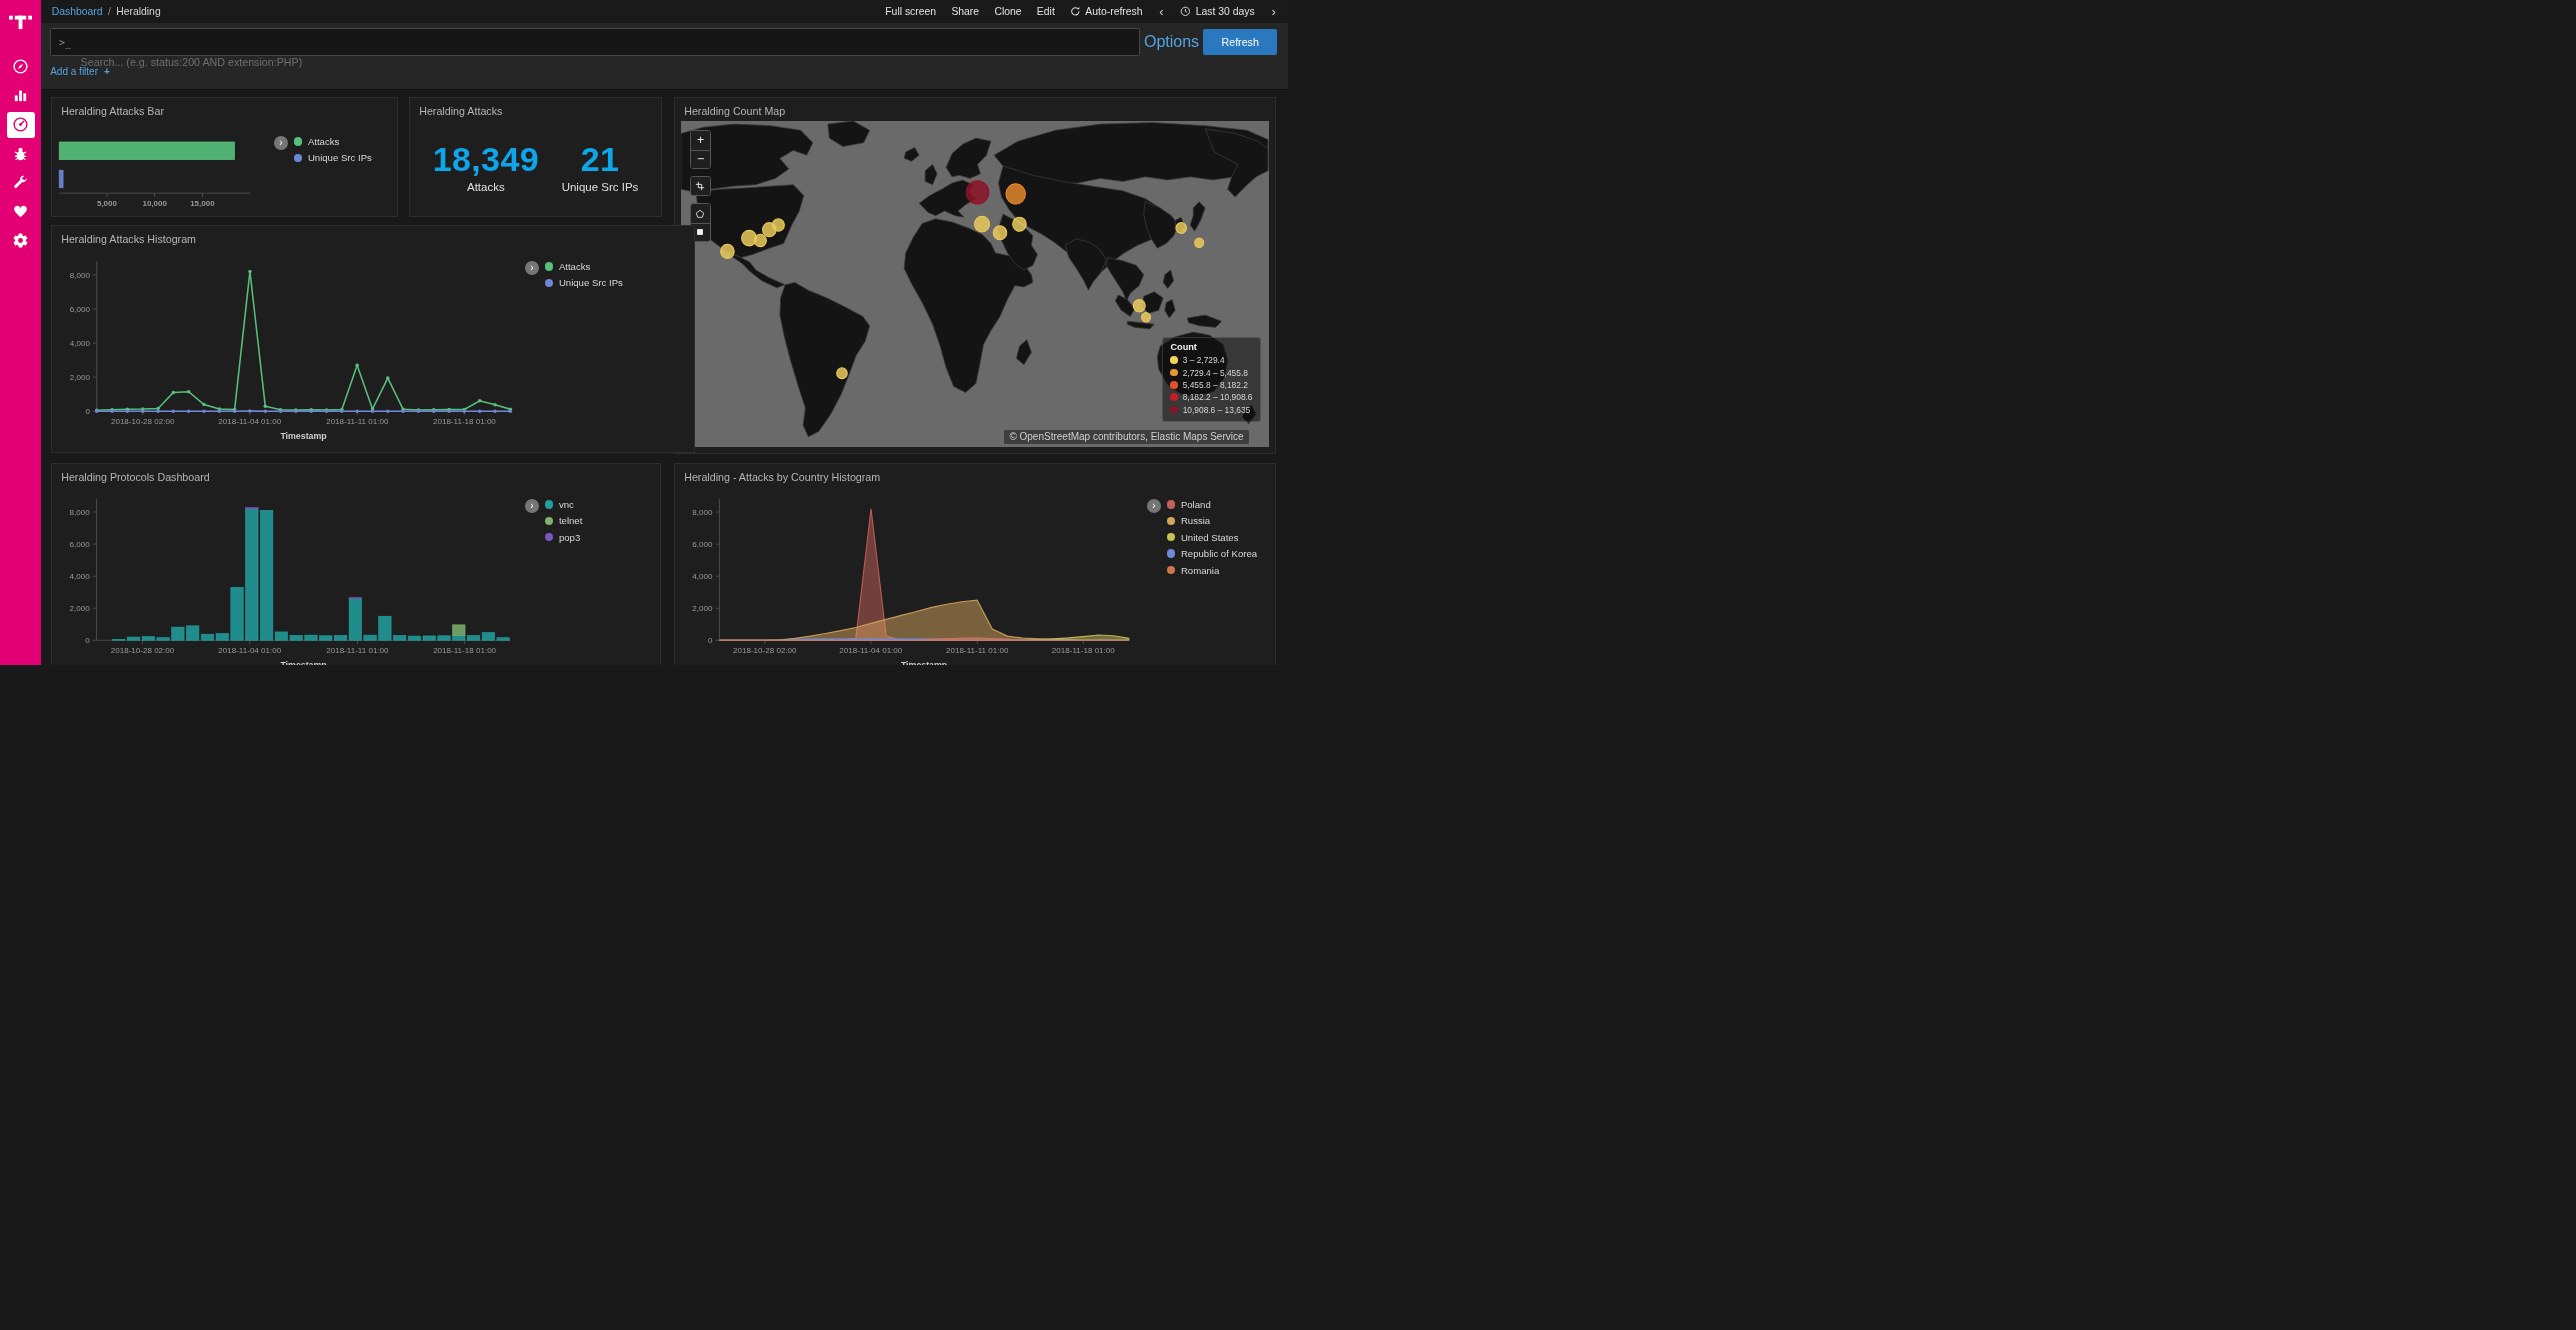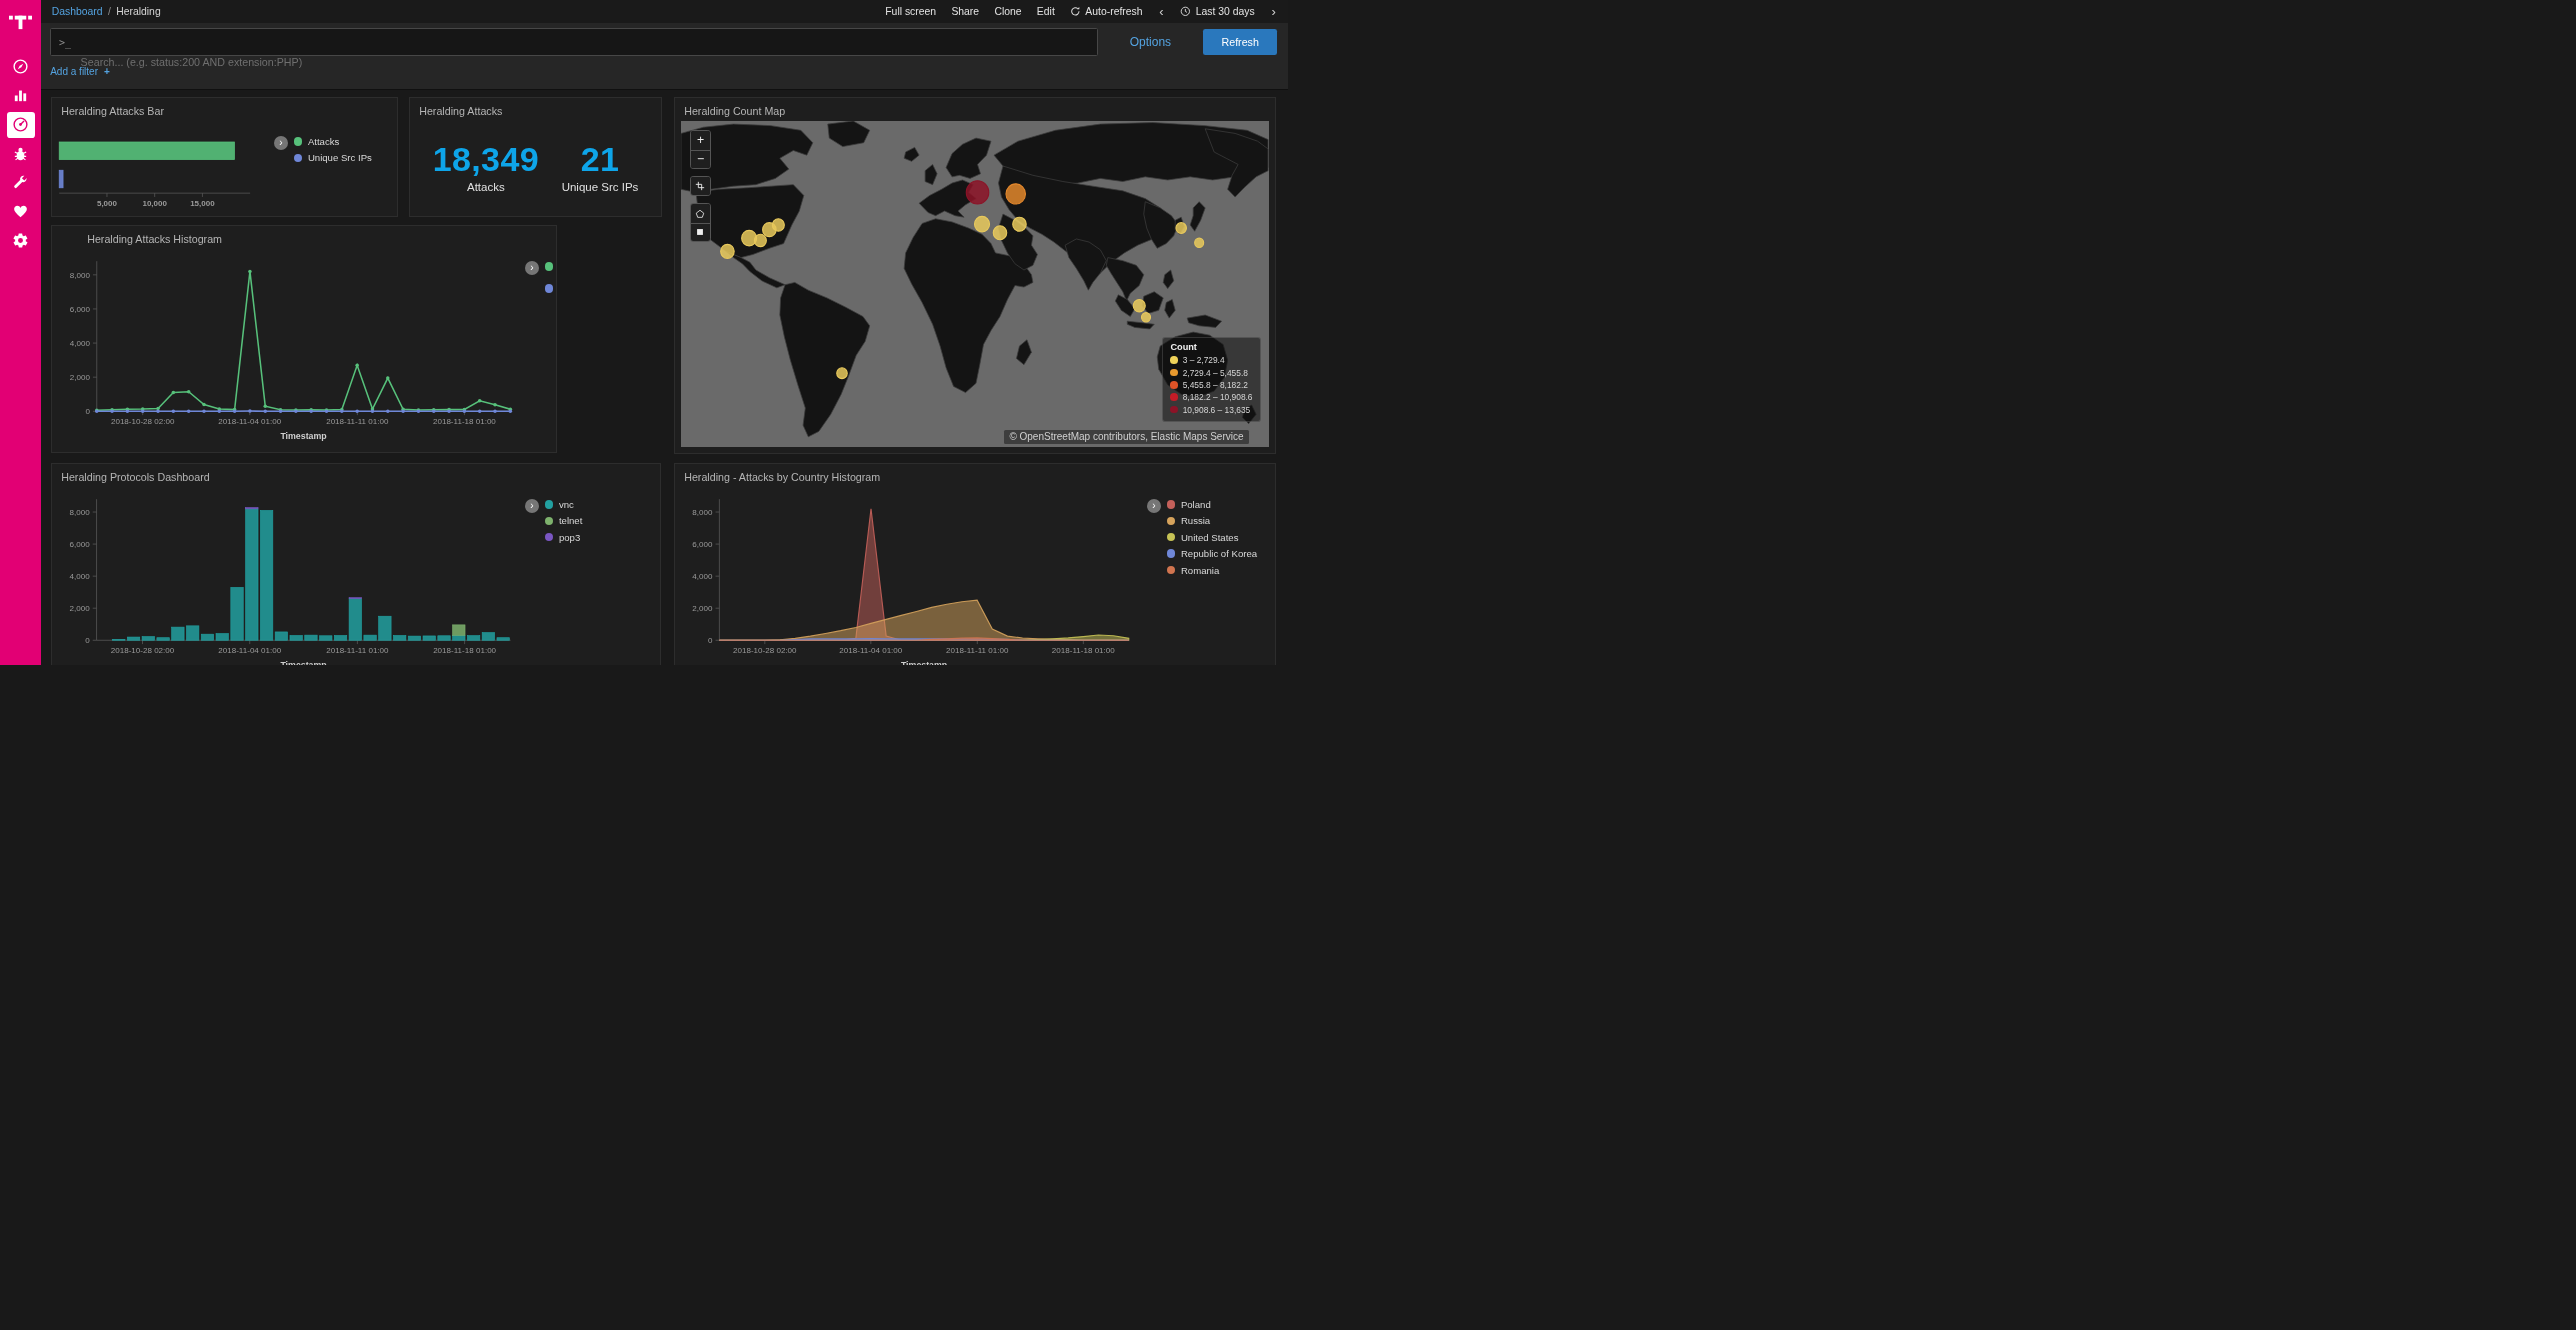--- a/index.html
+++ b/index.html
@@ -33,34 +33,34 @@
   
   .search-block { position:absolute; left:41px; right:0; top:23px; height:67px;
     background:#262626; border-bottom:0.8px solid #101010; }
   .search-row { display:flex; align-items:center; margin:5.4px 10.7px 0 9.2px; }
   .search-wrap { flex:1; display:flex; align-items:center; height:28px;
     background:#161616; border:0.8px solid #474747; border-radius:1.5px; }
   .prompt { font-family:"DejaVu Sans Mono",monospace; color:#8f8f8f; padding:0 7.7px; font-size:10px; }
   input.search { flex:1; background:transparent; border:none; outline:none;
     color:#dddddd; font-size:10.7px; font-family:"Liberation Sans",sans-serif;margin-top:40px; }
   input.search::placeholder { color:#6f6f6f; }
-  .options-link { color:#54a3e0; font-size:12px; margin:0 32px; cursor:pointer; }
+  .options-link { color:#54a3e0; font-size:16px; margin:0 4px; cursor:pointer; }
   .refresh-btn { background:#2a78bd; color:#fff; border:none; border-radius:2.3px;
     font-size:10.7px; padding:7px 18.4px; cursor:pointer; font-family:"Liberation Sans",sans-serif; }
   .filter-row { margin:10px 9.2px 0; font-size:10px; }
   .add-filter { color:#54a3e0; cursor:pointer; }
   .add-plus { color:#54a3e0; font-weight:bold; margin-left:3.1px; }
 
   
   .panel { position:absolute; background:#1e1e1e; border:0.8px solid #2d2d2d; overflow:hidden; }
   .panel-title { padding:7px 9.2px 3.1px; font-size:10.7px; color:#b5b5b5; }
   #p1   { left:51px;  top:97px; width:347px; height:120px; }
   #p2   { left:409px; top:97px; width:253px; height:120px; }
   #pmap { left:674px; top:97px; width:602px; height:357px; }
-  #p4   { left:51px;  top:225px; width:506px; height:228px;padding-left:26px; }
+  #p4   { left:51px;  top:225px; width:644px; height:228px; }
   #p5   { left:51px;  top:463px; width:610px; height:215px; }
   #p6   { left:674px; top:463px; width:602px; height:215px; }
 
   .chart-host { position:absolute; }
   #p1-chart { left:2px; top:31px; width:209px; height:84px;font-weight:bold; }
   #p4-chart { left:6.1px;  top:26px; width:462px; height:193px; }
   #p5-chart { left:6.1px;  top:26px; width:462px; height:184px; }
   #p6-chart { left:6.1px;  top:26px; width:457px; height:184px; }
 
   svg text.tick { fill:#9a9a9a; font-size:10.5px; font-family:"Liberation Sans",sans-serif; }

